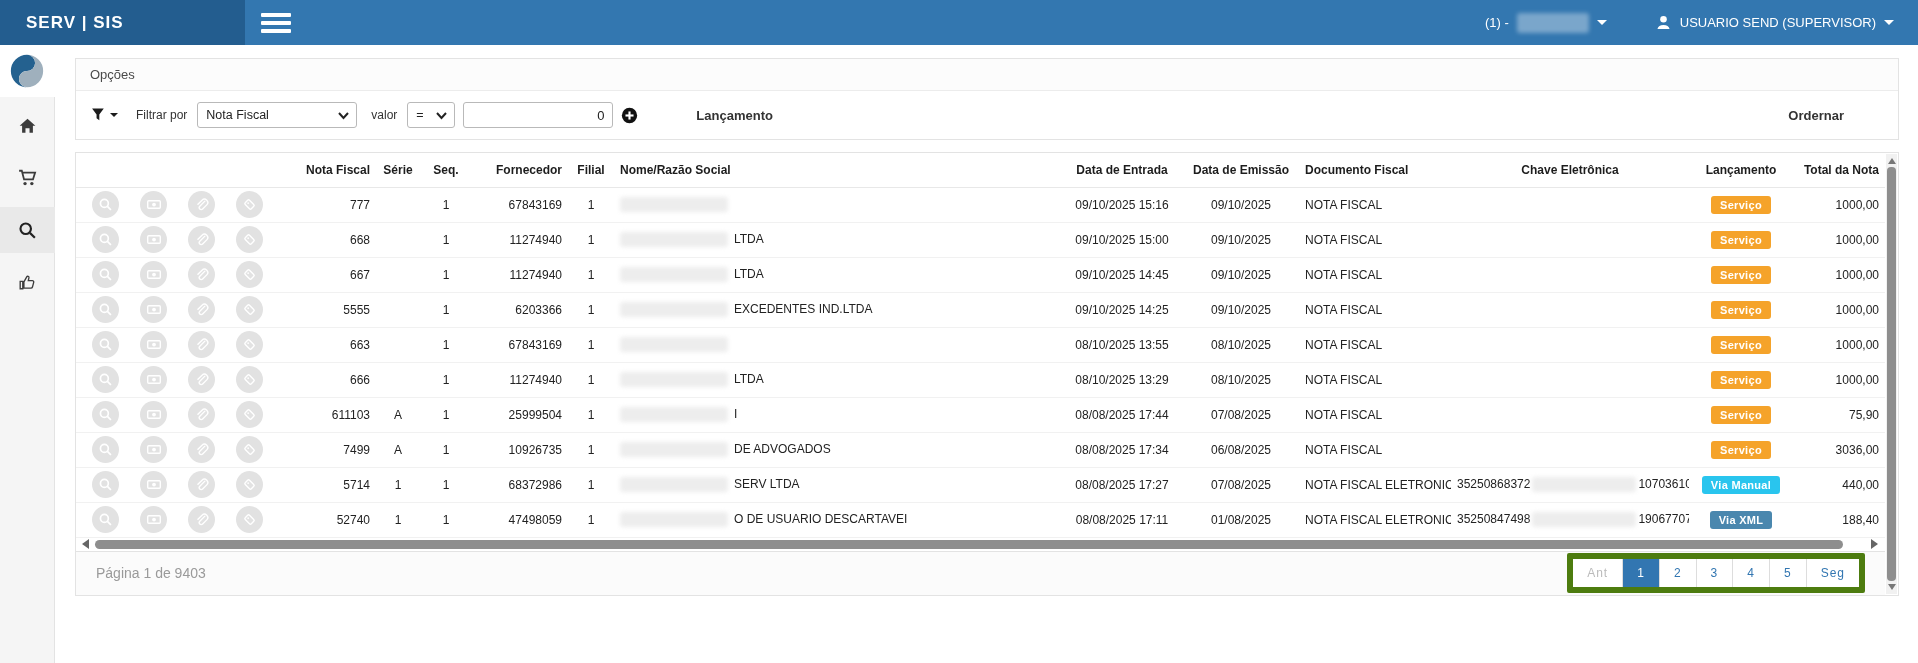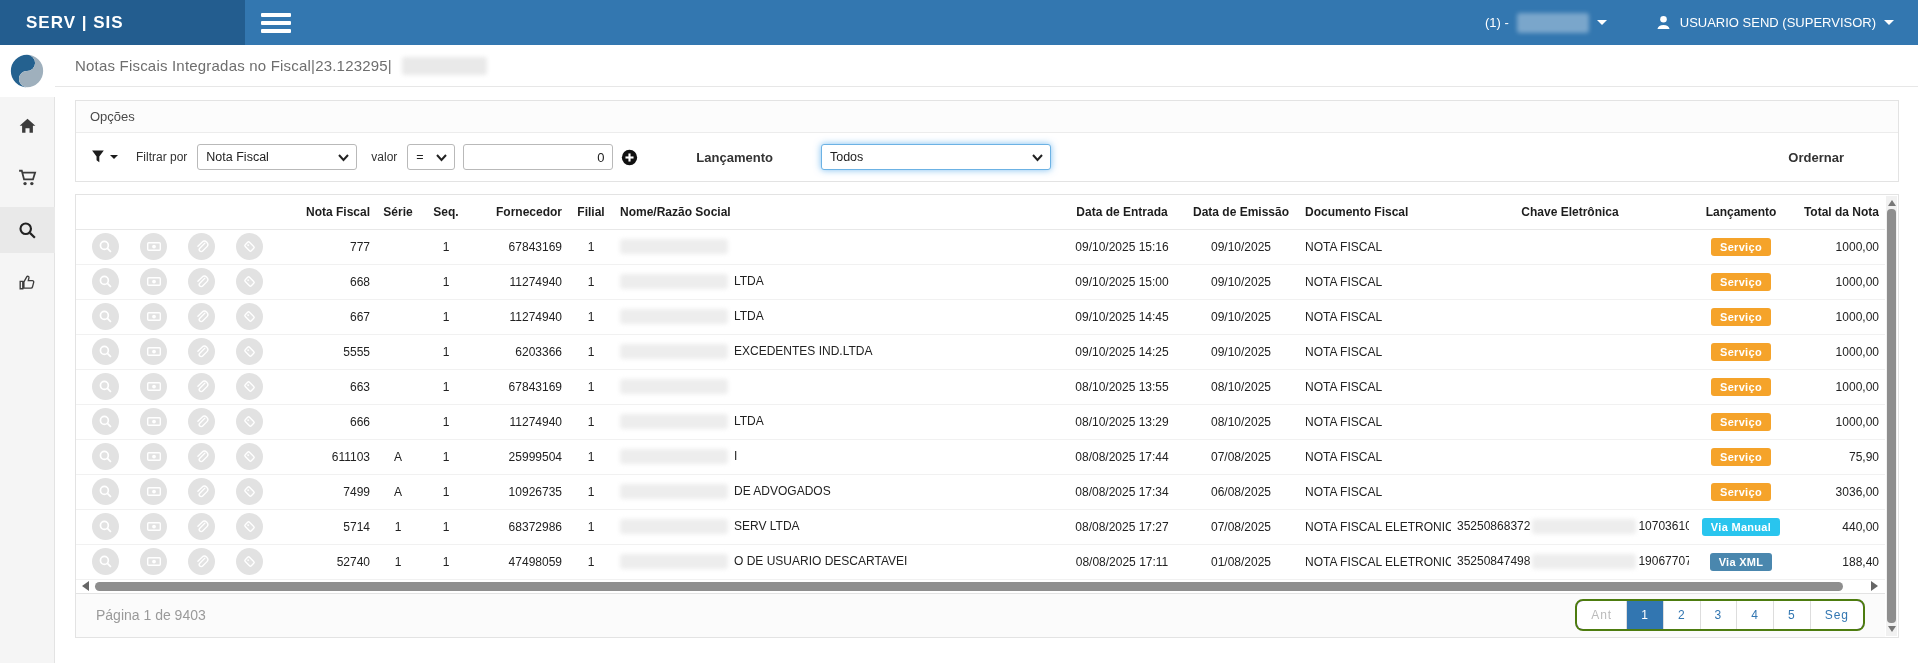--- a/index.html
+++ b/index.html
@@ -75,21 +75,21 @@
   .arrow { width:0; height:0; display:inline-block; }
   .arr-left  { border-top:5px solid transparent; border-bottom:5px solid transparent; border-right:7px solid #666; }
   .arr-right { border-top:5px solid transparent; border-bottom:5px solid transparent; border-left:7px solid #666; }
   .hthumb { flex:1; height:9px; background:#8e8e8e; border-radius:5px; margin:0 6px 0 6px; }
   .hgap { width:22px; }
 
   
   .table-footer { border-top:1px solid #e3e3e3; background:#fbfbfb; height:44px; display:flex; align-items:center;
     justify-content:space-between; padding:0 20px; margin-right:13px; }
   .page-info { color:#9a9a9a; font-size:14px; }
-  .pagination { display:flex; border:2px solid #4d7c0f; border-radius:8px; overflow:hidden; background:#4c1d95; }
+  .pagination { display:flex; border:6px solid #4d7c0f; border-radius:2px; overflow:hidden; background:#4c1d95; }
   .page-btn { padding:7px 14px; font-size:12px; color:#3276b1; background:#fff; border:none;
     border-left:1px solid #ddd; cursor:pointer; letter-spacing:1px; font-family:inherit; }
   .page-btn:first-child { border-left:none; }
   .page-btn.disabled { color:#bbb; cursor:default; }
   .page-btn.active { background:#3276b1; color:#fff; }
 
   
   .vscroll { position:absolute; top:1px; right:1px; bottom:1px; width:11px; background:#f1f1f1;
     display:flex; flex-direction:column; align-items:center; }
   .arr-up   { border-left:4px solid transparent; border-right:4px solid transparent; border-bottom:6px solid #777; margin-top:4px; }
@@ -155,24 +155,20 @@
         </svg>
       </div>
       <div class="side-icon">
         <svg width="19" height="18" viewBox="0 0 16 16">
           <path d="M1.5 7.5 h2.3 v6.5 H1.5 Z M4.8 13.5 V8 l2.5 -4.6 a1.1 1.1 0 0 1 2 .8 L8.7 6.8 h3.6 a1.2 1.2 0 0 1 1.2 1.5 l-1.1 4.2 a1.4 1.4 0 0 1 -1.4 1 Z" fill="none" stroke="#3c3c3c" stroke-width="1.2"></path>
         </svg>
       </div>
     </nav>
 
     <main class="content">
-      <div class="page-title-row">
-        <h1>Notas Fiscais Integradas no Fiscal|23.123295|</h1>
-        <span class="blur-chip title-blur"></span>
-      </div>
 
       <section class="panel">
         <div class="panel-header">Opções</div>
         <div class="filter-row">
           <span class="funnel-wrap">
             <svg width="18" height="17" viewBox="0 0 16 16">
                 <path d="M1.5 1.5 h11 l-4.2 5.6 v5.4 l-2.6 -1.9 V7.1 Z" fill="#1c1c1c"></path>
               </svg>
             <span class="caret-down" style="border-top-color:#1c1c1c; border-left-width:4px; border-right-width:4px; border-top-width:4px; margin-left:2px;"></span>
           </span>
@@ -194,26 +190,20 @@
           <span class="plus-btn">
             <svg width="17" height="17" viewBox="0 0 16 16">
               <circle cx="8" cy="8" r="7.2" fill="#111"></circle>
               <line x1="8" y1="4.2" x2="8" y2="11.8" stroke="#fff" stroke-width="2"></line>
               <line x1="4.2" y1="8" x2="11.8" y2="8" stroke="#fff" stroke-width="2"></line>
             </svg>
           </span>
           <span class="sp-lanc"></span>
           <label class="lbl-bold">Lançamento</label>
           <span class="lanc-gap"></span>
-          <div class="sel sel-lanc">
-            <span>Todos</span>
-            <svg class="chev" width="11" height="8" viewBox="0 0 11 8">
-                <polyline points="1,1 5.5,6 10,1" fill="none" stroke="#222" stroke-width="2"></polyline>
-              </svg>
-          </div>
           <span class="sp-flex"></span>
           <label class="lbl-bold">Ordernar</label>
           <span class="ord-gap"></span>
         </div>
       </section>
 
       <section class="panel table-panel">
         <table>
           <colgroup id="cols">
               <col style="width: 212px;">

